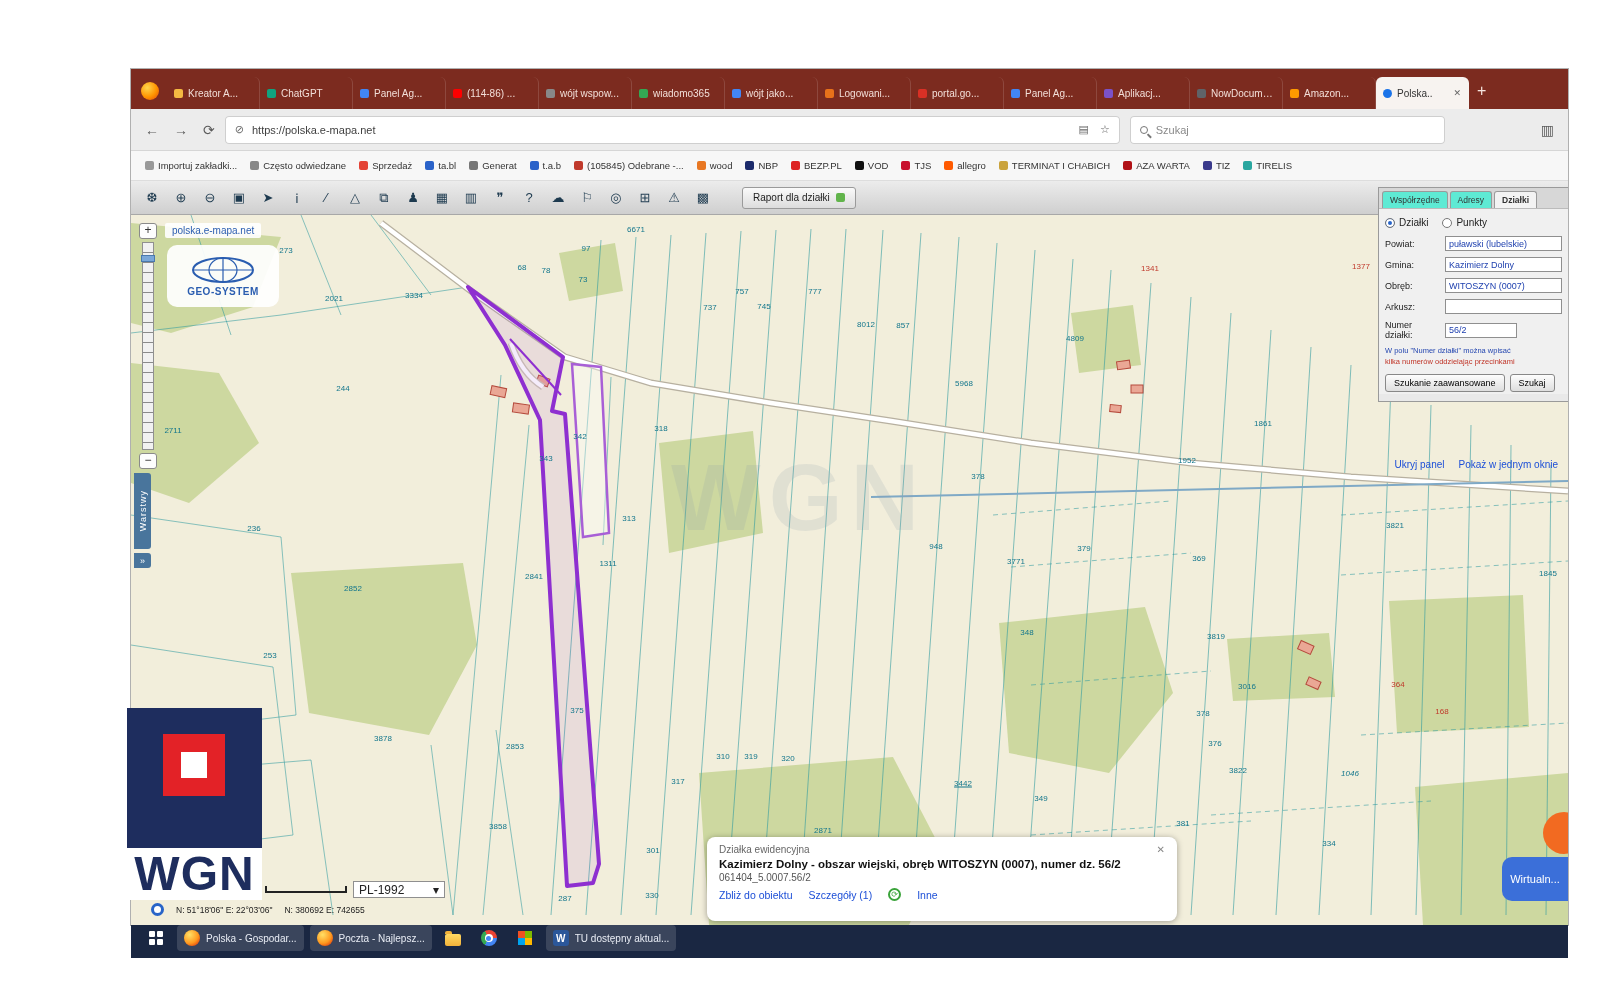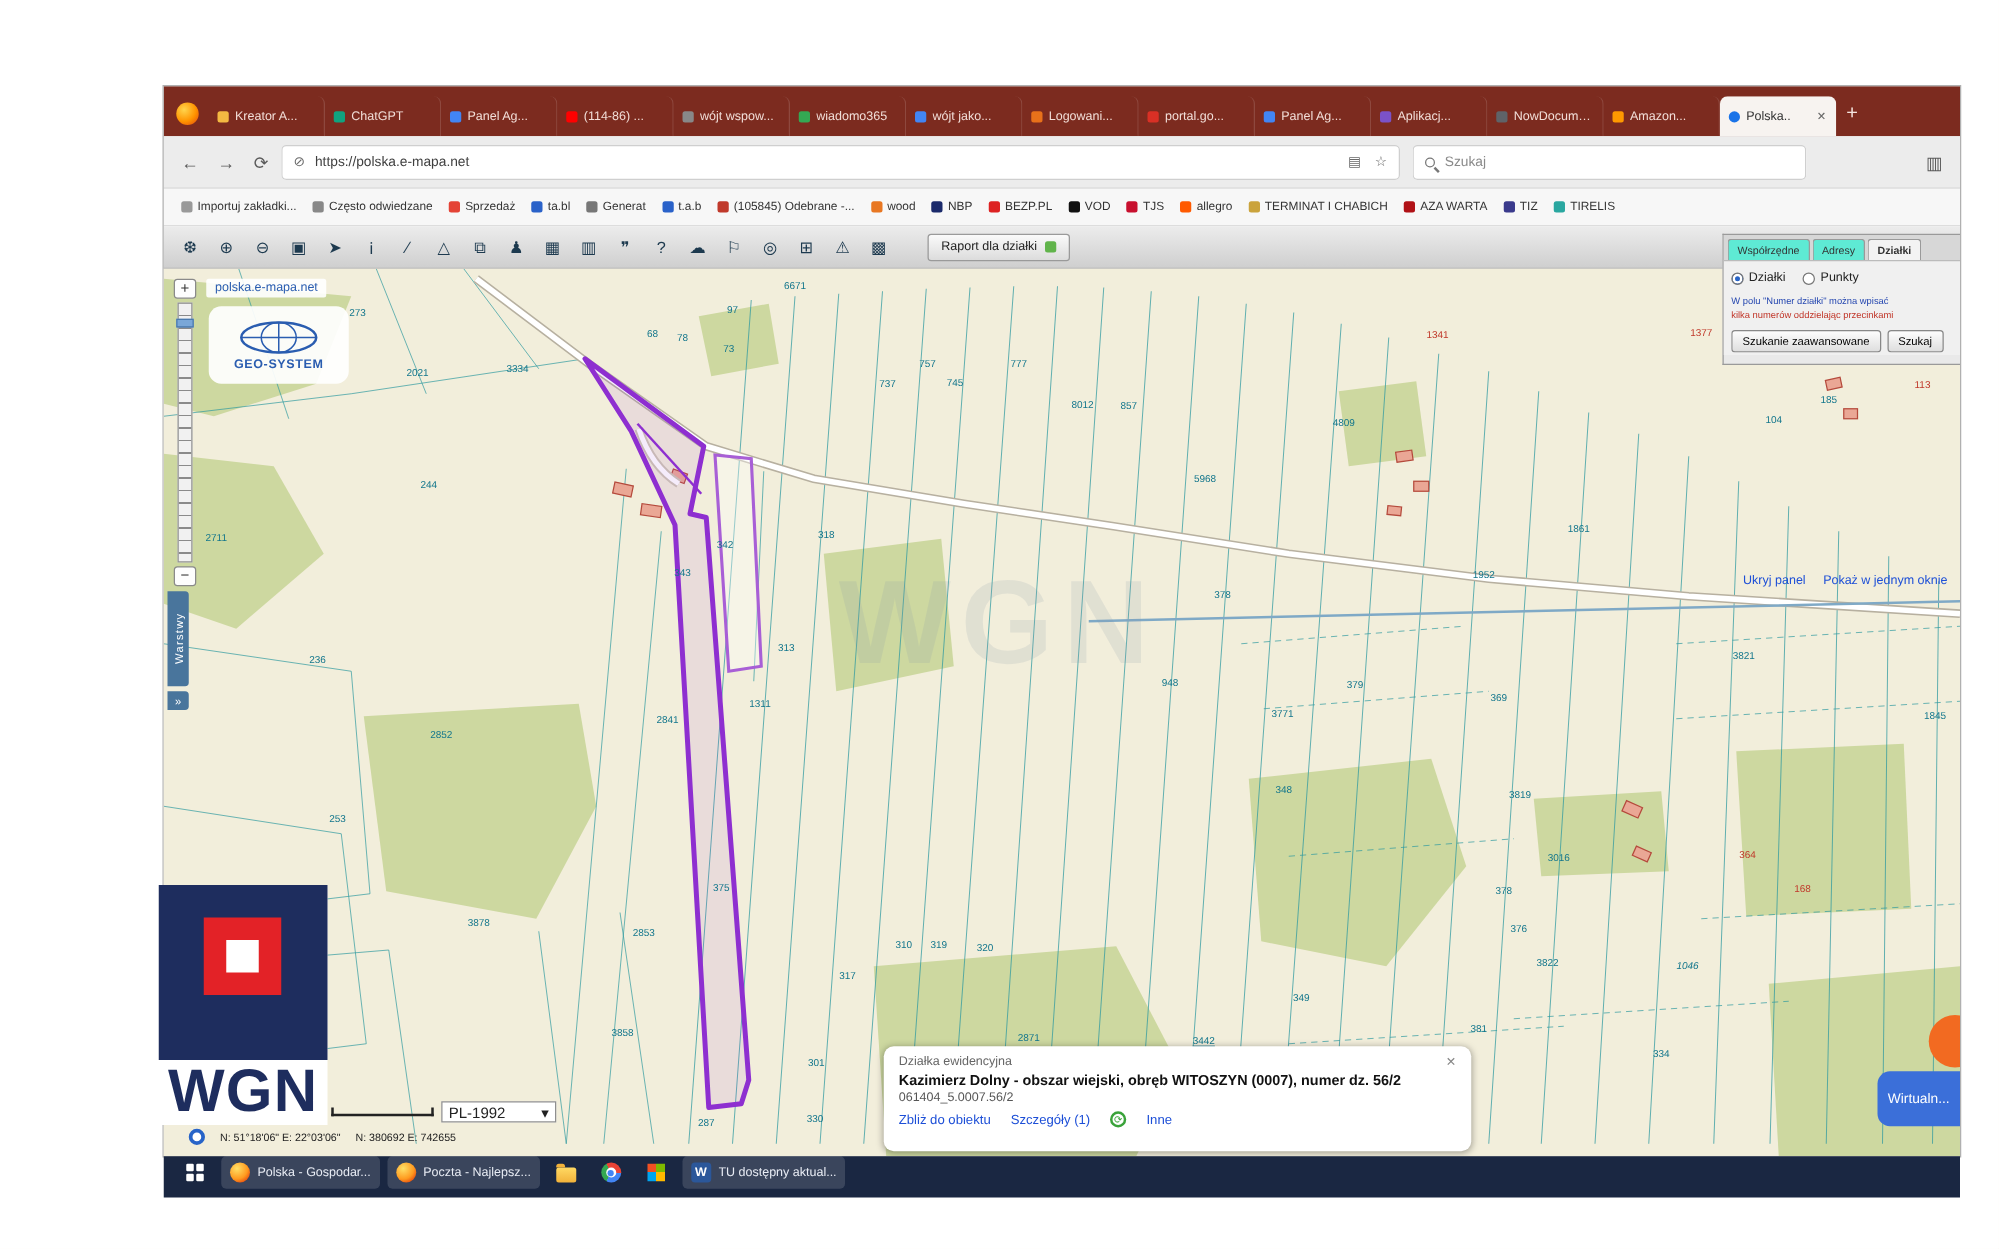--- a/index.html
+++ b/index.html
@@ -454,21 +454,21 @@
         <span class="plabel" style="left: 123px; top: 313px;">236</span>
         <span class="plabel" style="left: 139px; top: 440px;">253</span>
         <span class="plabel" style="left: 415px; top: 243px;">343</span>
         <span class="plabel" style="left: 449px; top: 221px;">342</span>
         <span class="plabel" style="left: 498px; top: 303px;">313</span>
         <span class="plabel" style="left: 530px; top: 213px;">318</span>
         <span class="plabel" style="left: 477px; top: 348px;">1311</span>
         <span class="plabel" style="left: 403px; top: 361px;">2841</span>
         <span class="plabel" style="left: 222px; top: 373px;">2852</span>
         <span class="plabel" style="left: 805px; top: 331px;">948</span>
-        <span class="plabel" style="left: 885px; top: 356px; margin-left: 10px;">3771</span>
+        <span class="plabel" style="left: 885px; top: 346px;">3771</span>
         <span class="plabel" style="left: 953px; top: 333px;">379</span>
         <span class="plabel" style="left: 1068px; top: 343px;">369</span>
         <span class="plabel" style="left: 1264px; top: 310px;">3821</span>
         <span class="plabel" style="left: 1417px; top: 358px;">1845</span>
         <span class="plabel" style="left: 896px; top: 417px;">348</span>
         <span class="plabel" style="left: 1085px; top: 421px;">3819</span>
         <span class="plabel" style="left: 1116px; top: 471px;">3016</span>
         <span class="plabel" style="left: 1072px; top: 498px;">378</span>
         <span class="plabel" style="left: 1084px; top: 528px;">376</span>
         <span class="plabel" style="left: 1267px; top: 469px; color: rgb(192, 57, 43);">364</span>
@@ -480,21 +480,21 @@
         <span class="plabel" style="left: 446px; top: 495px;">375</span>
         <span class="plabel" style="left: 384px; top: 531px;">2853</span>
         <span class="plabel" style="left: 252px; top: 523px;">3878</span>
         <span class="plabel" style="left: 367px; top: 611px;">3858</span>
         <span class="plabel" style="left: 547px; top: 566px;">317</span>
         <span class="plabel" style="left: 592px; top: 541px;">310</span>
         <span class="plabel" style="left: 620px; top: 541px;">319</span>
         <span class="plabel" style="left: 657px; top: 543px;">320</span>
         <span class="plabel" style="left: 692px; top: 615px;">2871</span>
         <span class="plabel" style="left: 522px; top: 635px;">301</span>
-        <span class="plabel" style="left: 832px; top: 618px; text-decoration: underline;">3442</span>
+        <span class="plabel" style="left: 832px; top: 568px; text-decoration: underline;">3442</span>
         <span class="plabel" style="left: 910px; top: 583px;">349</span>
         <span class="plabel" style="left: 434px; top: 683px;">287</span>
         <span class="plabel" style="left: 521px; top: 680px;">330</span>
       </div>
 
     <div class="brand">polska.e-mapa.net</div>
     <div class="geologo">
       <svg width="64" height="28" viewBox="0 0 64 28">
         <ellipse cx="32" cy="14" rx="30" ry="12" fill="none" stroke="#2a5db0" stroke-width="2"></ellipse>
         <ellipse cx="32" cy="14" rx="14" ry="12" fill="none" stroke="#2a5db0" stroke-width="1.2"></ellipse>
@@ -558,20 +558,43 @@
       <div class="sp-radios">
         <label>
           <span class="radio checked"></span>
           <span>Działki</span>
         </label>
         <label>
           <span class="radio"></span>
           <span>Punkty</span>
         </label>
       </div>
+      <div>
+
+      <div class="sp-row">
+            <span class="sp-label">Powiat:</span>
+            <input class="sp-input" value="puławski (lubelskie)" style="">
+          </div>
+          <div class="sp-row">
+            <span class="sp-label">Gmina:</span>
+            <input class="sp-input" value="Kazimierz Dolny" style="">
+          </div>
+          <div class="sp-row">
+            <span class="sp-label">Obręb:</span>
+            <input class="sp-input" value="WITOSZYN (0007)" style="">
+          </div>
+          <div class="sp-row">
+            <span class="sp-label">Arkusz:</span>
+            <input class="sp-input" style="">
+          </div>
+          <div class="sp-row">
+            <span class="sp-label">Numer działki:</span>
+            <input class="sp-input" value="56/2" style="">
+          </div>
+        </div>
       <div class="sp-hint">
         <div>W polu "Numer działki" można wpisać</div>
         <div class="red">kilka numerów oddzielając przecinkami</div>
       </div>
       <div class="sp-buttons">
         <button>Szukanie zaawansowane</button>
         <button>Szukaj</button>
       </div>
     </div>
   </div>

